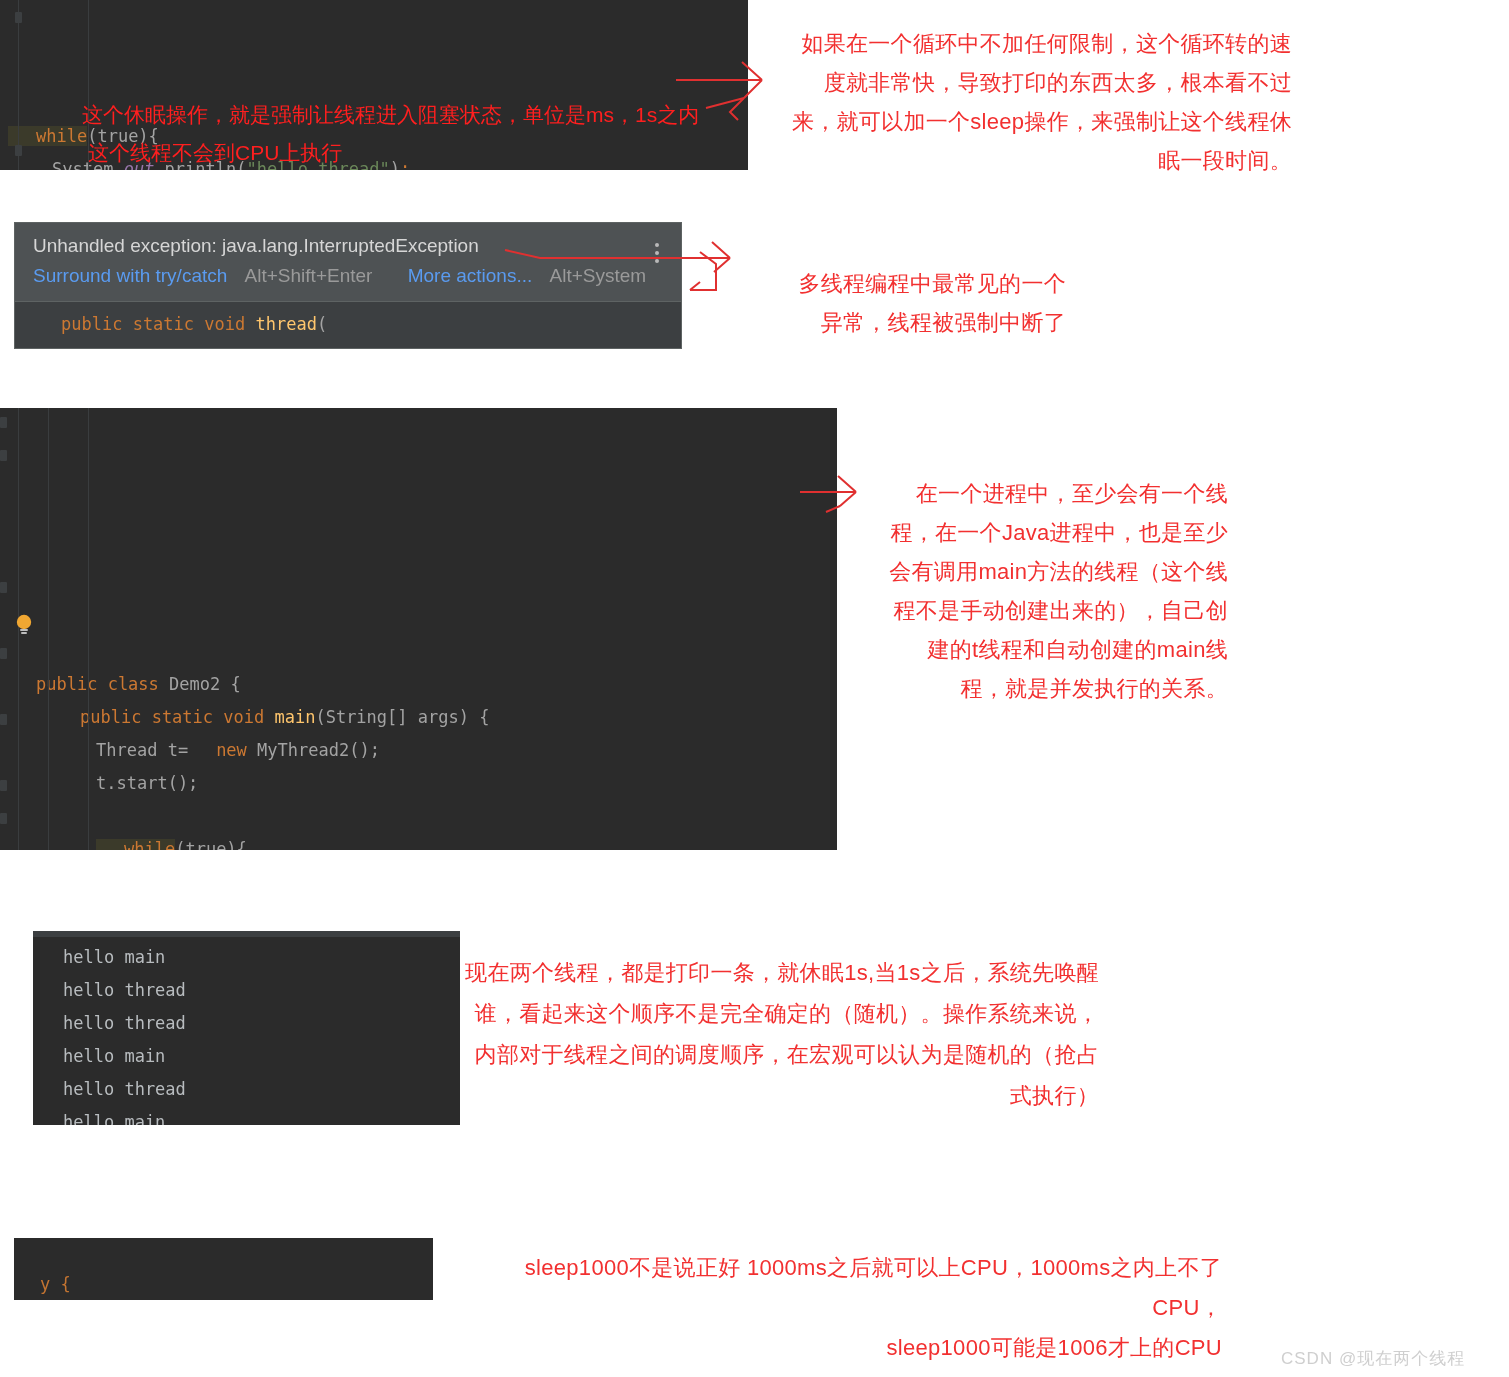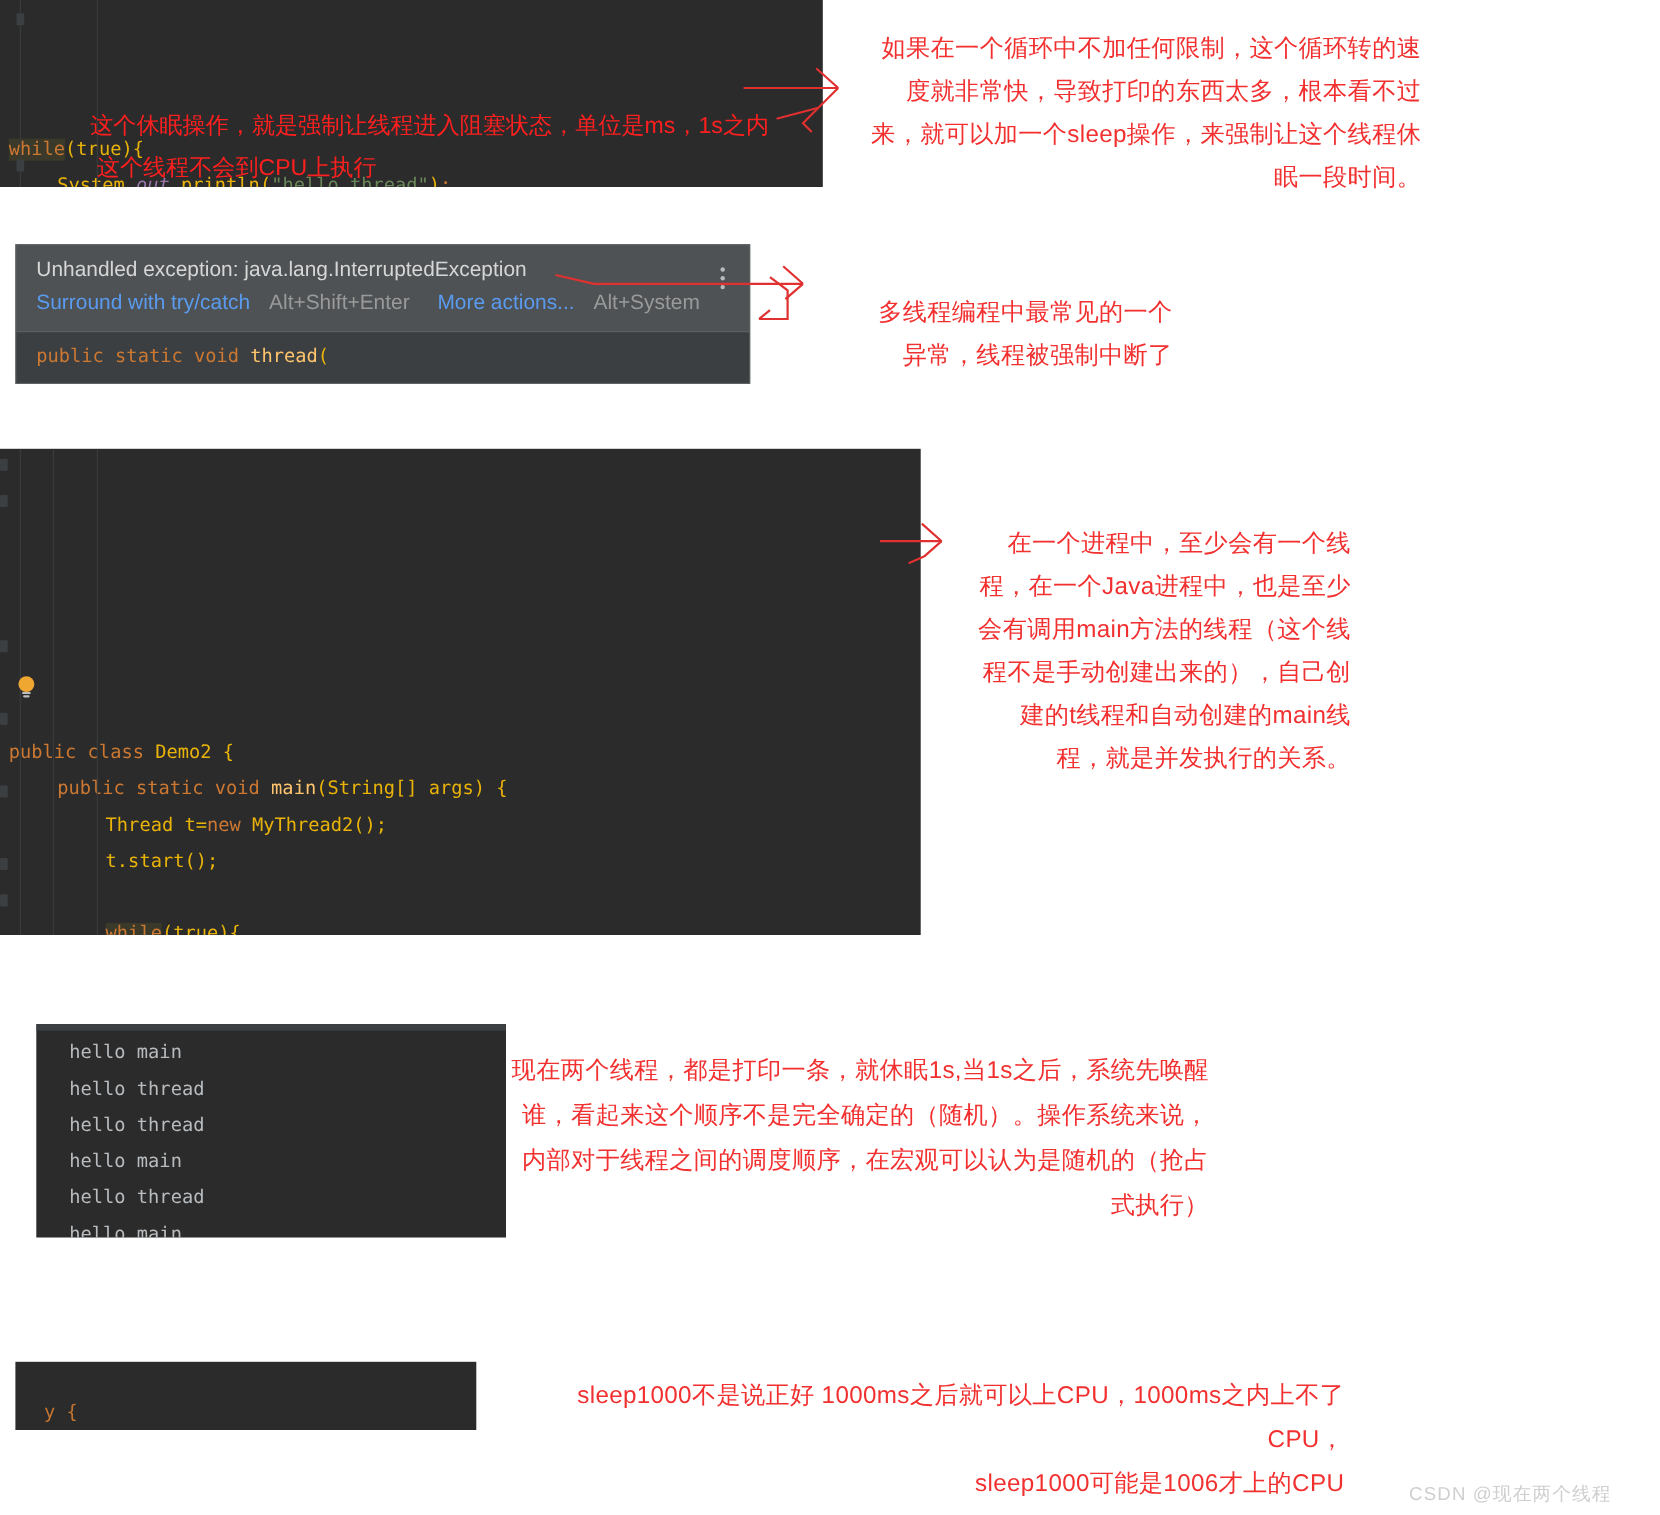--- a/index.html
+++ b/index.html
@@ -16,25 +16,25 @@
   .codepanel{
     position:absolute;
     background:#2b2b2b;
     font-family:"DejaVu Sans Mono","Liberation Mono",monospace;
     font-size:17px;
     color:#a9b7c6;
     overflow:hidden;
     white-space:pre;
   }
   .codeline{height:33px;line-height:33px;white-space:pre;}
-  .kw{color:#cc7832;}
+  .kw{color:#cc7832;padding-left:28px;}
   .str{color:#6a8759;}
   .fld{color:#9876aa;font-style:italic;}
   .mth{color:#ffc66d;}
-  .pln{color:#eab308;}
+  .pln{color:#a3a3a3;}
   .semi{color:#cc7832;}
   .hl{background:#3b3a2a;}
   .gutterline{position:absolute;top:0;bottom:0;width:1px;background:#3a3d3f;}
   .foldmark{position:absolute;width:7px;height:11px;background:#3c3f41;border-radius:1px;}
 
   
   .ann{
     position:absolute;
     color:#f23030;
     font-family:"Liberation Sans",sans-serif;
@@ -117,21 +117,21 @@
   <div class="popup" style="left:14px;top:222px;width:666px;">
     <div class="popup-title">Unhandled exception: java.lang.InterruptedException</div>
     <div class="kebab">
         <i></i>
         <i></i>
         <i></i>
       </div>
     <div class="popup-actions">
       <span class="popup-link">Surround with try/catch</span>
       <span class="popup-key" style="margin-left:12px;">Alt+Shift+Enter</span>
-      <span class="popup-link" style="margin-left:20px;">More actions...</span>
+      <span class="popup-link" style="margin-left:30px;">More actions...</span>
       <span class="popup-key" style="margin-left:12px;">Alt+System</span>
     </div>
     <div class="popup-code" id="popupcode"><span class="kw">public static void </span><span class="mth">thread</span><span class="pln">(</span></div>
   </div>
 
   <div class="ann" style="left:736px;top:264px;width:330px;">多线程编程中最常见的一个
 异常，线程被强制中断了</div>
 
   <div class="codepanel" id="block2" style="left:0;top:408px;width:837px;height:442px;">
     <div class="gutterline" style="left:18px;"></div>

